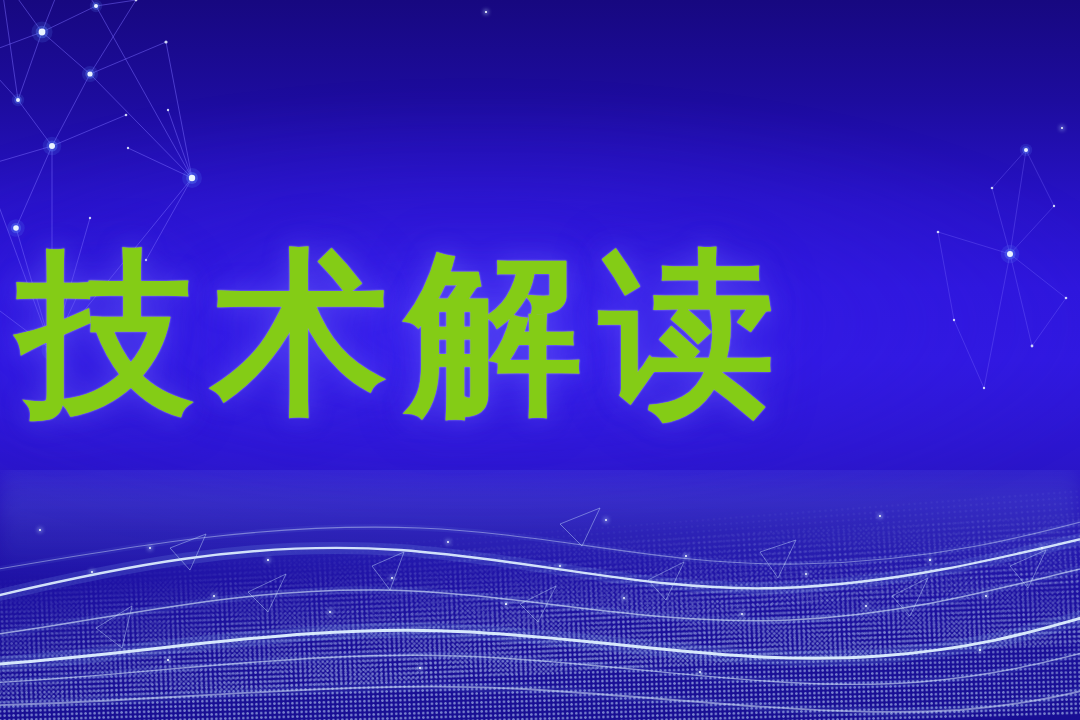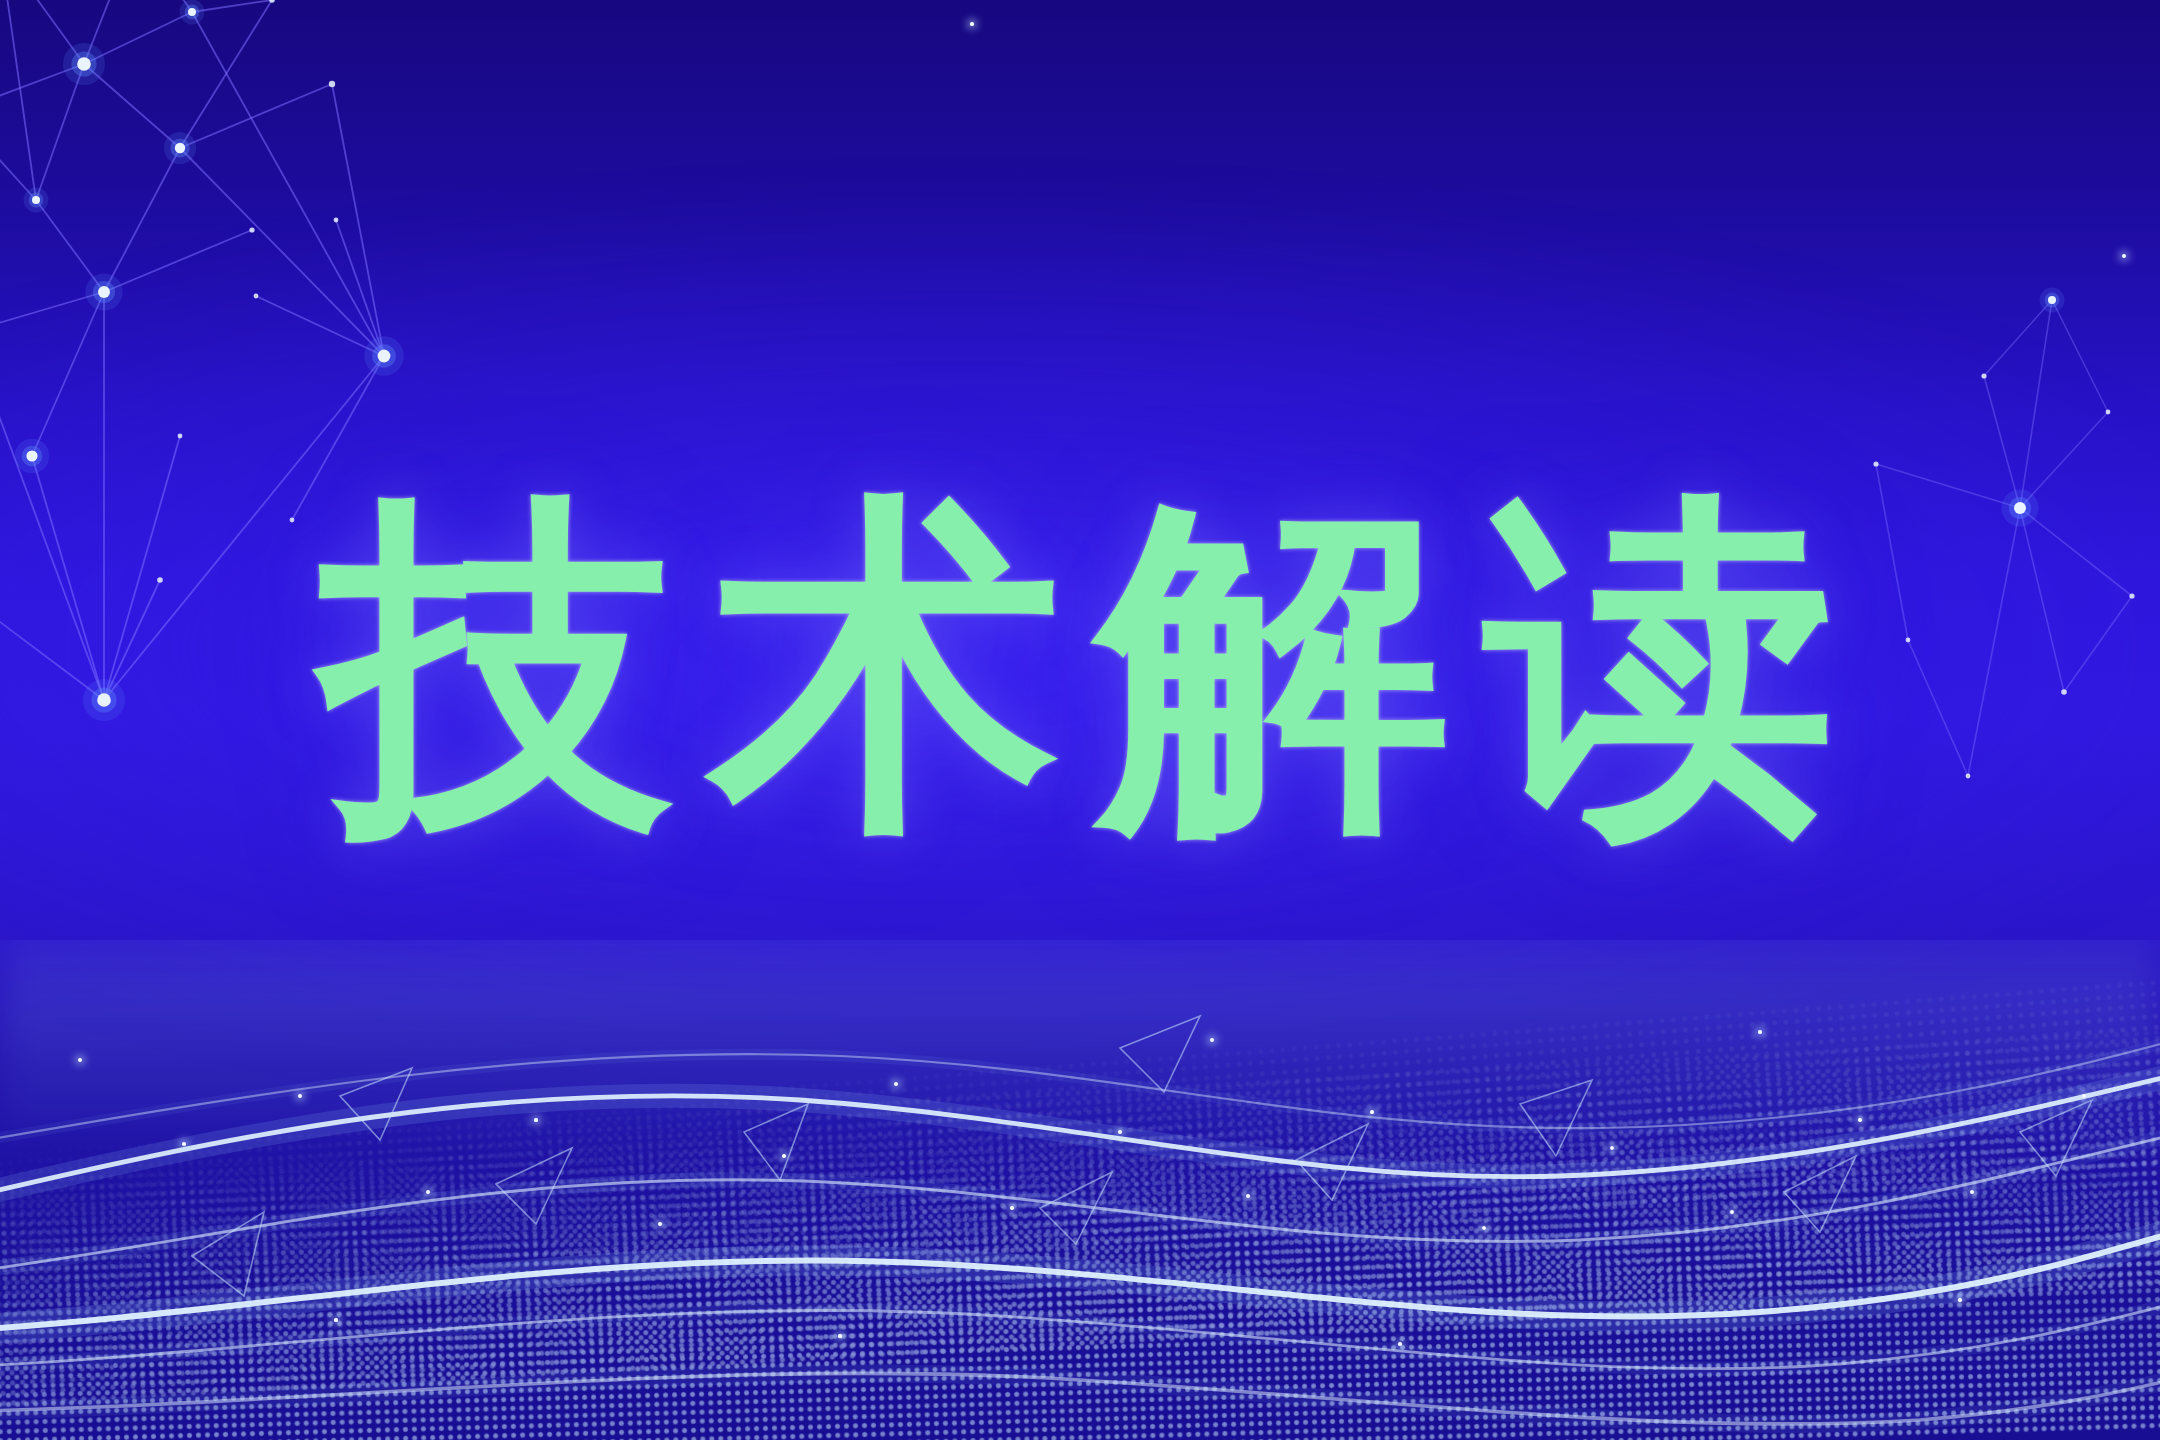--- a/index.html
+++ b/index.html
@@ -64,28 +64,27 @@
   .mesh-right line { opacity:0.42; stroke-width:0.8; }
 
   .node-core { fill:#eaf4ff; }
   .node-halo { fill:#5f8dff; }
 
   
   .headline {
     position:absolute;
     left:0; right:0;
     top:246px;
-    text-align:center;
     z-index:40;
     font-family:"DejaVu Sans", sans-serif;
     font-weight:700;
     font-size:176px;
     line-height:1;
     letter-spacing:18px;
-    color:#86efac;
+    color:#84cc16;
     text-indent:18px;
     white-space:nowrap;
     text-shadow:
        0 0 2px rgba(255,255,255,0.55),
        0 0 26px rgba(120,110,255,0.42),
        0 0 60px rgba(70,60,230,0.30);
     -webkit-font-smoothing:antialiased;
   }
 
   

